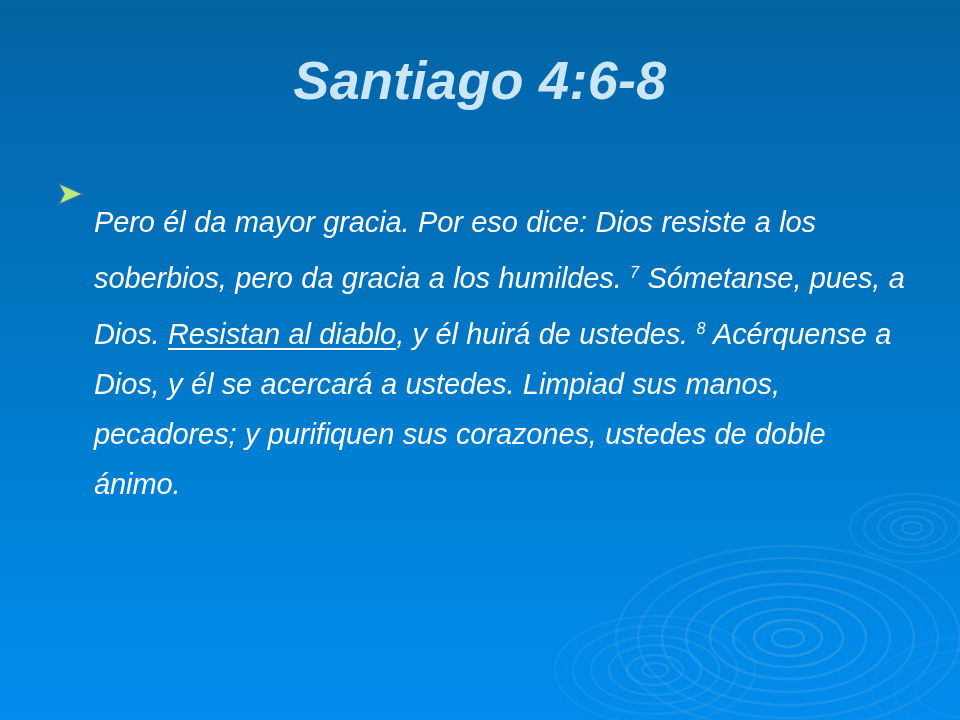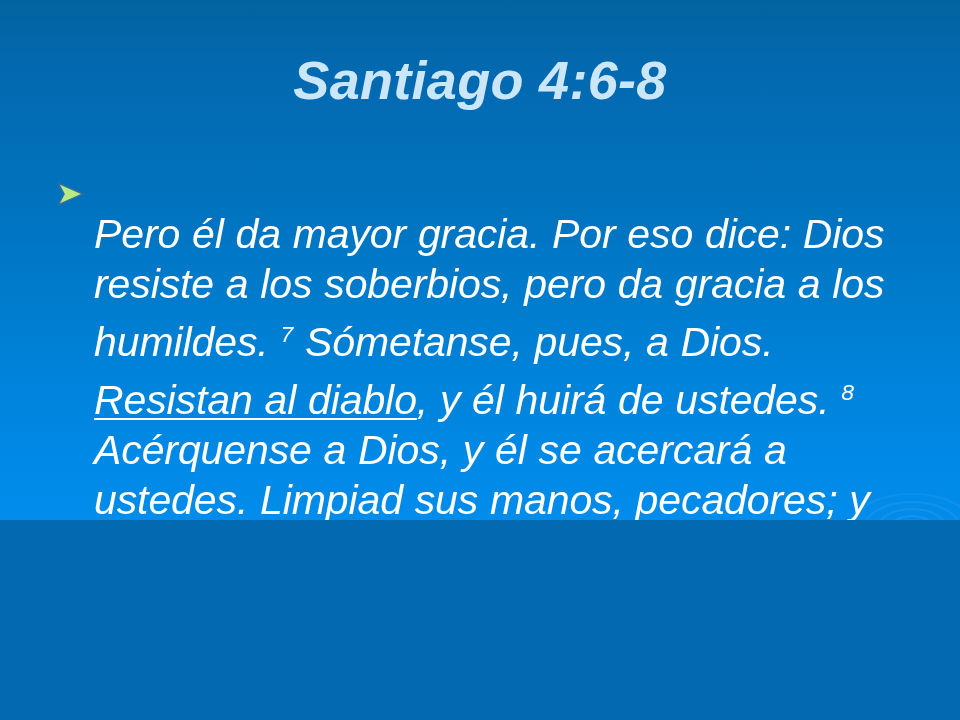--- a/index.html
+++ b/index.html
@@ -11,21 +11,21 @@
     width: 960px;
     height: 720px;
     overflow: hidden;
     font-family: "Liberation Sans", sans-serif;
     background: #0369b0;
   }
 
   .slide {
     position: relative;
     width: 960px;
-    height: 520px;
+    height: 720px;
     overflow: hidden;
     background: linear-gradient(to bottom,
                 #02649f 0%,
                 #0369b0 14%,
                 #0172bd 38%,
                 #0080d4 66%,
                 #0089e6 88%,
                 #028ceb 100%);
   }
 
@@ -70,21 +70,21 @@
 
   .bullet {
     flex: 0 0 auto;
     width: 38px;
     padding-top: 12px;
     line-height: 0;
   }
 
   .para {
     flex: 1 1 auto;
-    font-size: 41px;
+    font-size: 29px;
     font-style: italic;
     color: #ffffff;
     line-height: 50px;
     text-align: left;
     letter-spacing: -0.1px;
     word-spacing: 0.5px;
   }
 
   .para .sup {
     font-size: 0.56em;

